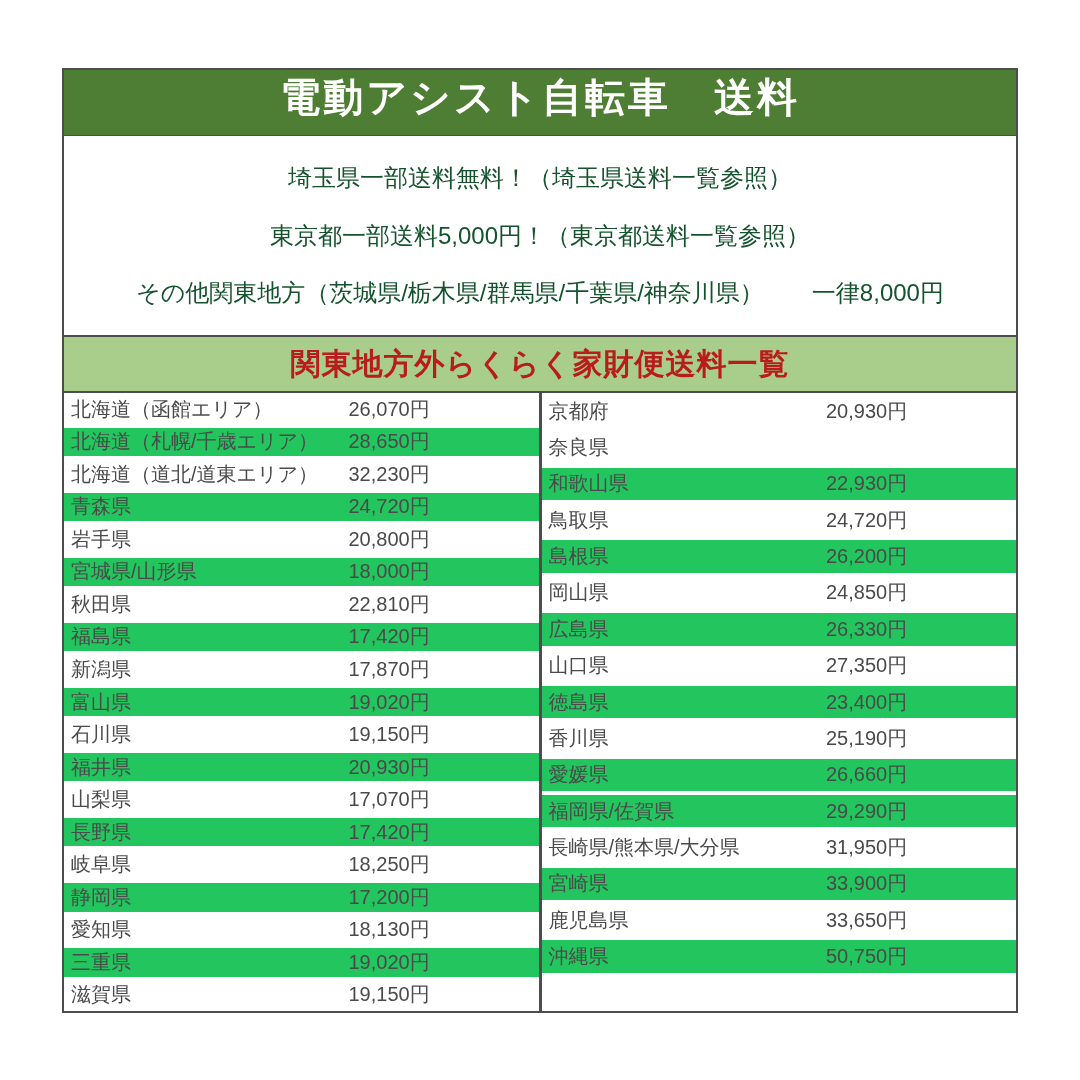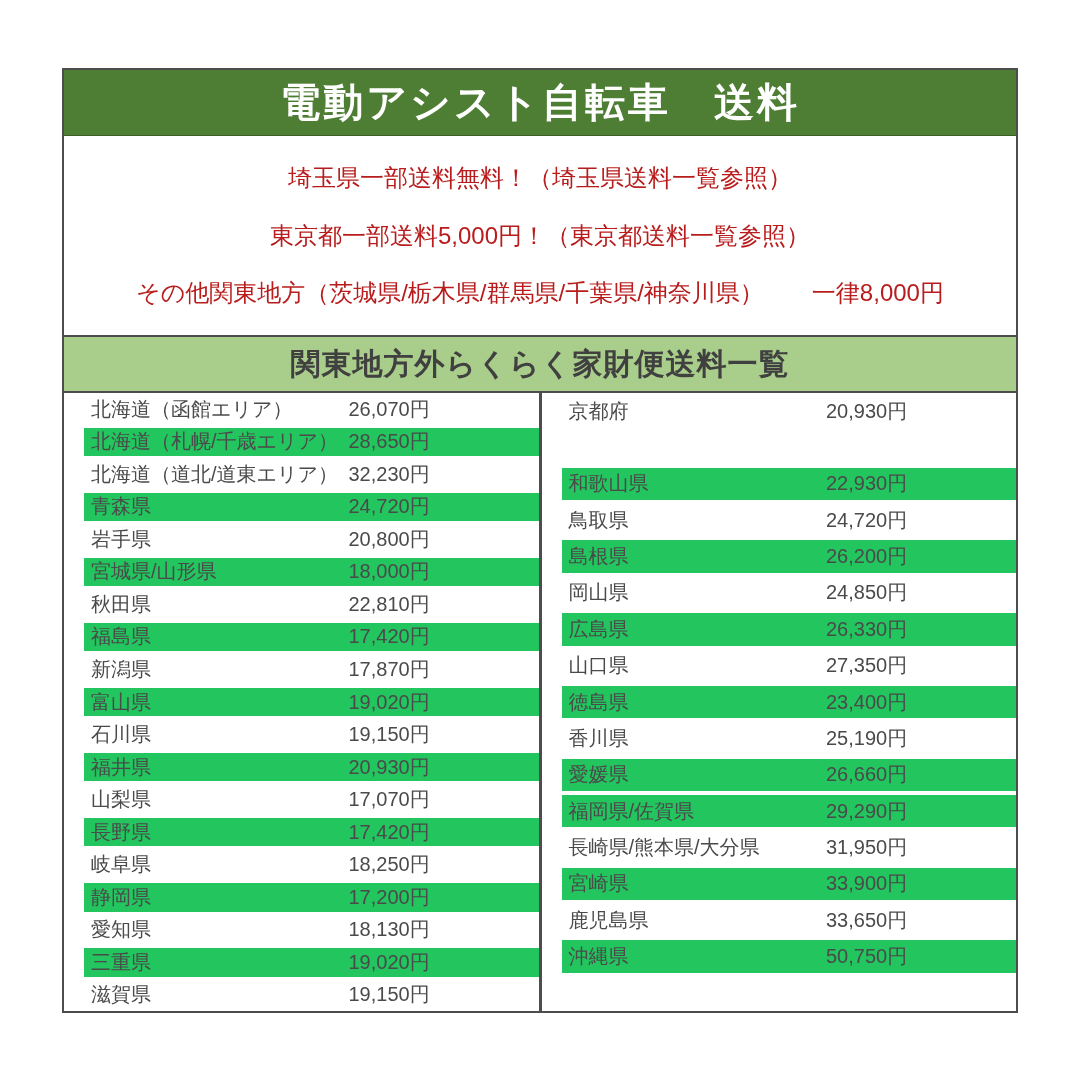--- a/index.html
+++ b/index.html
@@ -20,21 +20,21 @@
     border: 2px solid #4d4d4d;
     display: flex;
     flex-direction: column;
     background: #ffffff;
   }
   .title-bar {
     height: 66px;
     flex: 0 0 66px;
     background: #4e7e33;
     display: flex;
-    align-items: center;
+    align-items: flex-start;
     justify-content: center;
     border-bottom: 1px solid rgba(0,0,0,0.25);
     box-sizing: border-box;
   }
   .title-bar .title-text {
     color: #ffffff;
     font-size: 40px;
     font-weight: bold;
     letter-spacing: 3px;
     white-space: nowrap;
@@ -43,52 +43,51 @@
     flex: 0 0 199px;
     display: flex;
     flex-direction: column;
     justify-content: space-evenly;
     align-items: center;
     background: #ffffff;
   }
   .notes p {
     margin: 0;
     font-size: 24px;
-    color: #b91c1c;
+    color: #14532d;
     text-align: left;
     white-space: nowrap;
   }
   .table-header {
     flex: 0 0 58px;
     box-sizing: border-box;
     border-top: 2px solid #4d4d4d;
     border-bottom: 2px solid #4d4d4d;
     background: #a9cd8a;
     display: flex;
     align-items: center;
     justify-content: center;
   }
   .table-header .header-text {
     font-size: 30px;
     font-weight: bold;
-    color: #404040;
+    color: #b91c1c;
     letter-spacing: 1px;
     white-space: nowrap;
   }
   .fee-table {
     flex: 1 1 auto;
     display: flex;
     flex-direction: row;
     background: #ffffff;
   }
   .col {
     flex: 1 1 0;
     display: flex;
     flex-direction: column;
-    margin-left: 20px;
   }
   .divider {
     flex: 0 0 3px;
     background: #4d4d4d;
   }
   .row {
     flex: 1 1 0;
     display: flex;
     align-items: center;
     font-size: 20px;
@@ -207,20 +206,21 @@
           <span class="price">19,150円</span>
         </div>
       </div>
     <div class="divider"></div>
     <div class="col" id="right-col">
         <div class="row plain">
           <span class="region">京都府</span>
           <span class="price">20,930円</span>
         </div>
         <div class="row plain">
+          <span class="region">奈良県</span>
         </div>
         <div class="row shaded">
           <span class="region">和歌山県</span>
           <span class="price">22,930円</span>
         </div>
         <div class="row plain">
           <span class="region">鳥取県</span>
           <span class="price">24,720円</span>
         </div>
         <div class="row shaded">

